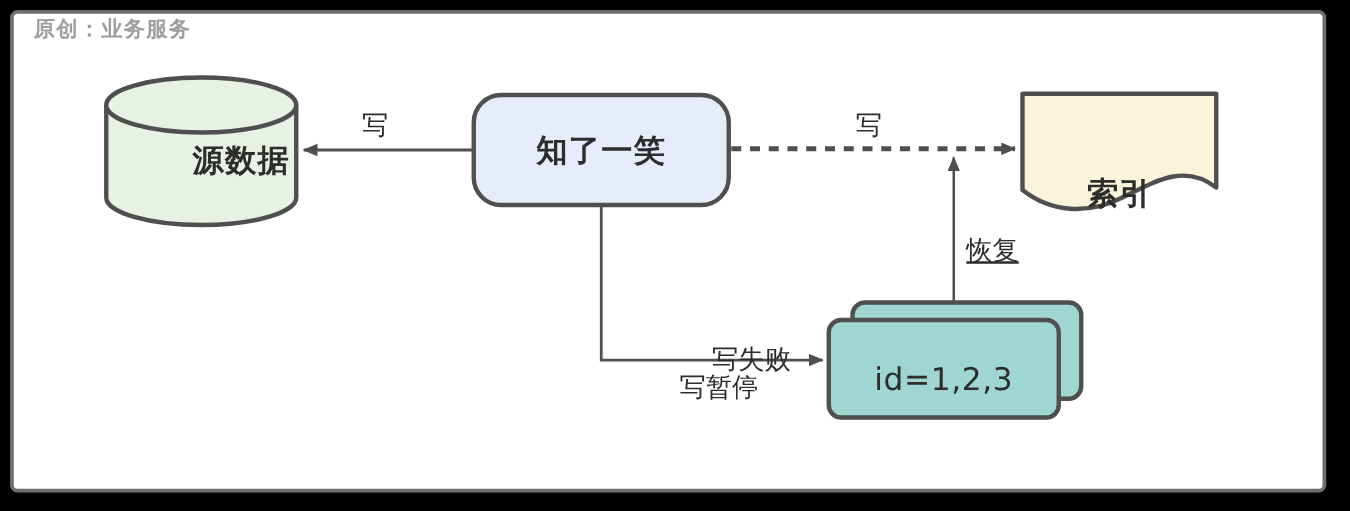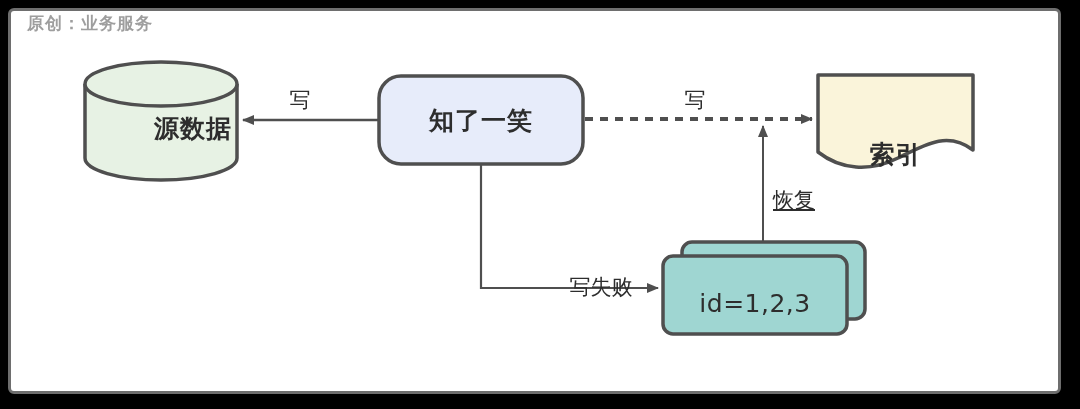--- a/index.html
+++ b/index.html
@@ -113,13 +113,14 @@
   <div class="lbl node-label id-label" style="left:663px; top:256px; width:184px; height:94px;">id=1,2,3</div>
 
   <div class="lbl edge-label" style="left:250px; top:86px; width:100px;">写</div>
 
   <div class="lbl edge-label" style="left:645px; top:86px; width:100px;">写</div>
 
   <div class="lbl edge-label" style="left:773px; top:186px;text-decoration:underline;">恢复</div>
 
   <div class="lbl edge-label" style="left:541px; top:250px; width:120px;margin-top:23px;">写失败</div>
 
+  <div class="lbl edge-label" style="left:515px; top:296px; width:120px;">写暂停</div>
 </div>
 
 </body></html>

